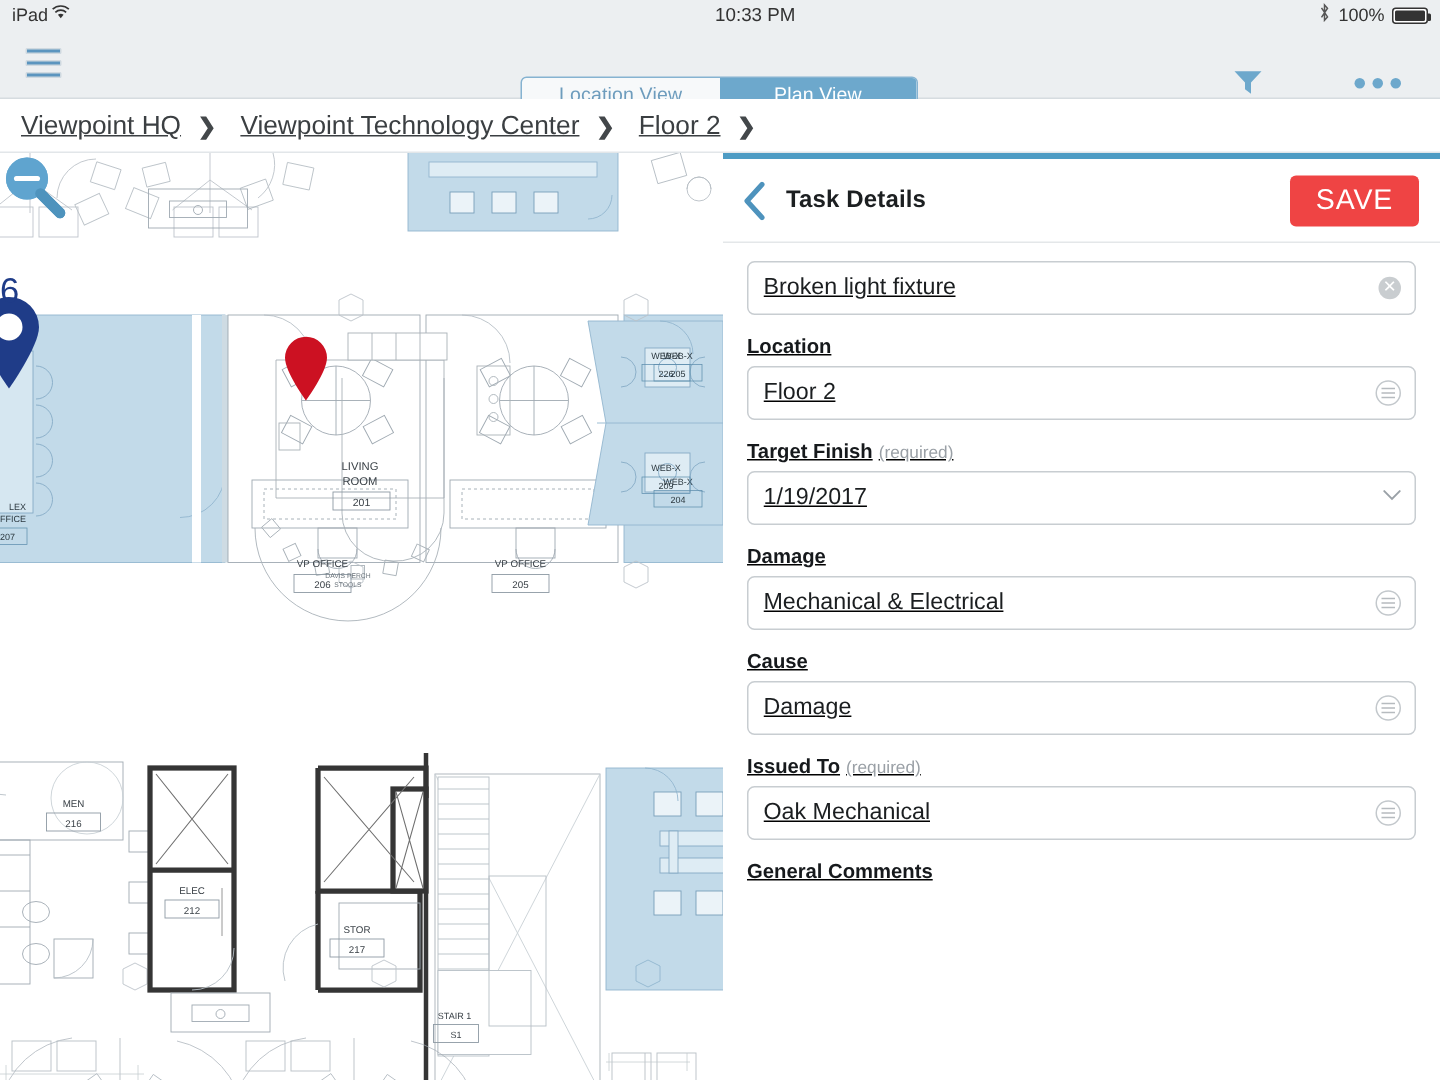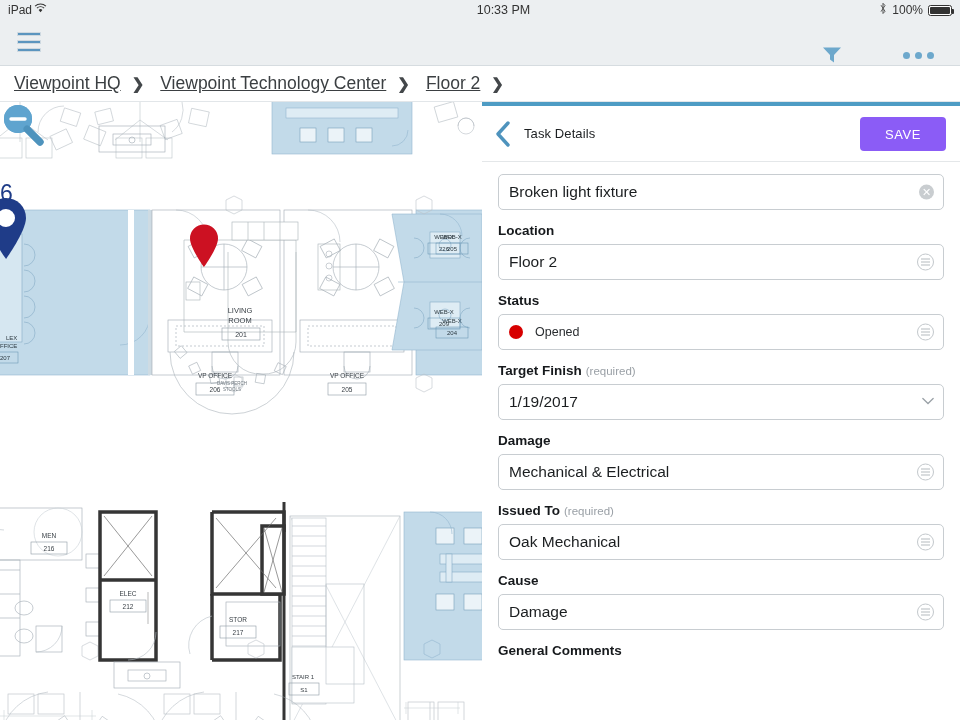--- a/index.html
+++ b/index.html
@@ -91,28 +91,28 @@
     background: #ffffff; border-top: 4px solid #4e9cc4; overflow: hidden;
   }
   .panel-head {
     position: relative; height: 56px; border-bottom: 1px solid #e4e7e9;
     display: flex; align-items: center; background: #fff;
   }
   .back-chevron {
     width: 42px; height: 56px; display: flex; align-items: center; justify-content: center;
     cursor: pointer;
   }
-  .panel-title { font-size: 13px; font-weight: normal; color: #1c1f21; letter-spacing: .1px; }
+  .panel-title { font-size: 16px; font-weight: bold; color: #1c1f21; letter-spacing: .1px; }
   .save-btn {
     position: absolute; right: 14px; top: 11px; width: 86px; height: 34px;
-    background: #8b5cf6; color: #ffffff; border: none; border-radius: 4px;
-    font-size: 13px; font-family: "Liberation Sans", sans-serif; letter-spacing: .6px;
+    background: #ef4444; color: #ffffff; border: none; border-radius: 4px;
+    font-size: 19px; font-family: "Liberation Sans", sans-serif; letter-spacing: .6px;
     cursor: pointer;
   }
-  .form { padding: 12px 16px 0 16px; }
+  .form { padding: 12px 16px 0 16px; text-decoration: underline; }
   .field { margin-bottom: 13px; }
   .field-label {
     font-size: 13.5px; font-weight: bold; color: #16191c;
     margin-bottom: 6px; display: block;
   }
   .field-label .req { font-weight: normal; color: #9aa0a6; font-size: 11.5px; margin-left: 4px; }
   .input-wrap {
     position: relative; height: 36px; border: 1px solid #c8cdd1; border-radius: 5px;
     background: #ffffff; display: flex; align-items: center; padding: 0 34px 0 10px;
   }
@@ -165,20 +165,24 @@
     </div>
   </div>
 
   <div class="toolbar">
     <div class="hamburger">
       <span></span>
         <span></span>
         <span></span>
     </div>
 
+    <div class="segmented">
+      <div class="seg">Location View</div>
+      <div class="seg active">Plan View</div>
+    </div>
 
     <div class="tool-right">
       <div class="tool-btn">
         <span class="funnel">
           <svg width="20" height="18" viewBox="0 0 20 18">
             <path d="M1 1.5 L19 1.5 L12 9 L12 16.5 L8 13.5 L8 9 Z" fill="#6da8cc"></path>
           </svg>
         </span>
         <span class="lbl">Filter</span>
       </div>
@@ -616,34 +620,20 @@
           <span class="affordance">
             <span class="list-icon">
                 <i></i>
                 <i></i>
                 <i></i>
               </span>
           </span>
         </div>
       </div>
 
-      <div class="field">
-        <span class="field-label">Status</span>
-        <div class="input-wrap">
-          <span class="status-dot"></span>
-          <span class="status-txt">Opened</span>
-          <span class="affordance">
-            <span class="list-icon">
-                <i></i>
-                <i></i>
-                <i></i>
-              </span>
-          </span>
-        </div>
-      </div>
 
       <div class="field">
         <span class="field-label">
           <span>Target Finish</span><span class="req">(required)</span>
         </span>
         <div class="input-wrap">
           <span class="input-val">1/19/2017</span>
           <span class="affordance">
             <svg class="chev-down" viewBox="0 0 14 10">
                 <path d="M1 2 L7 8 L13 2" stroke="#9aa1a7" stroke-width="1.5" fill="none" stroke-linecap="round"></path>
@@ -660,46 +650,46 @@
             <span class="list-icon">
                 <i></i>
                 <i></i>
                 <i></i>
               </span>
           </span>
         </div>
       </div>
 
       <div class="field">
+        <span class="field-label">Cause</span>
+        <div class="input-wrap">
+          <span class="input-val">Damage</span>
+          <span class="affordance">
+            <span class="list-icon">
+                <i></i>
+                <i></i>
+                <i></i>
+              </span>
+          </span>
+        </div>
+      </div>
+
+      <div class="field">
         <span class="field-label">
           <span>Issued To</span><span class="req">(required)</span>
         </span>
         <div class="input-wrap">
           <span class="input-val">Oak Mechanical</span>
           <span class="affordance">
             <span class="list-icon">
                 <i></i>
                 <i></i>
                 <i></i>
               </span>
           </span>
         </div>
       </div>
 
-      <div class="field">
-        <span class="field-label">Cause</span>
-        <div class="input-wrap">
-          <span class="input-val">Damage</span>
-          <span class="affordance">
-            <span class="list-icon">
-                <i></i>
-                <i></i>
-                <i></i>
-              </span>
-          </span>
-        </div>
-      </div>
-
       <div class="field-partial">General Comments</div>
     </div>
   </div>
 
 </div>
 
 </body></html>

